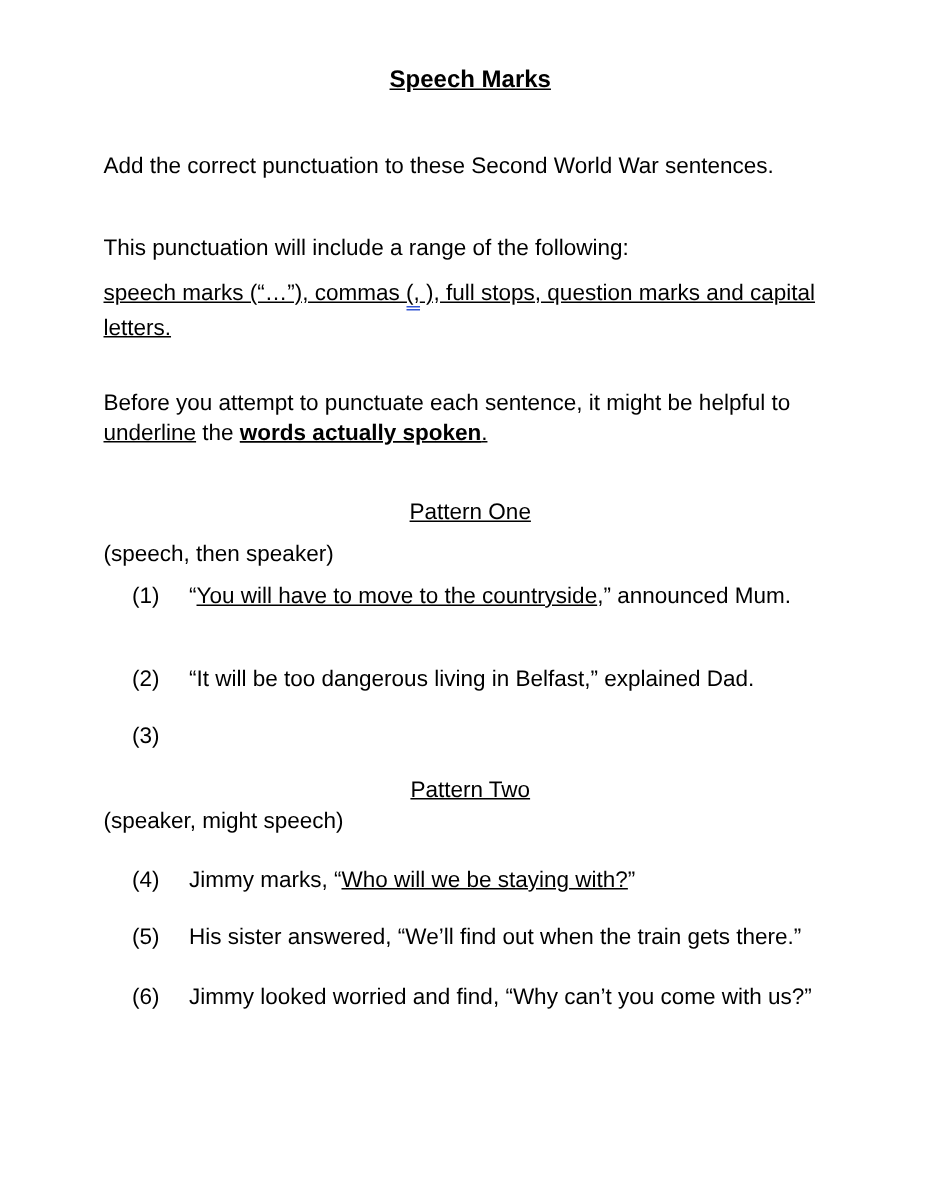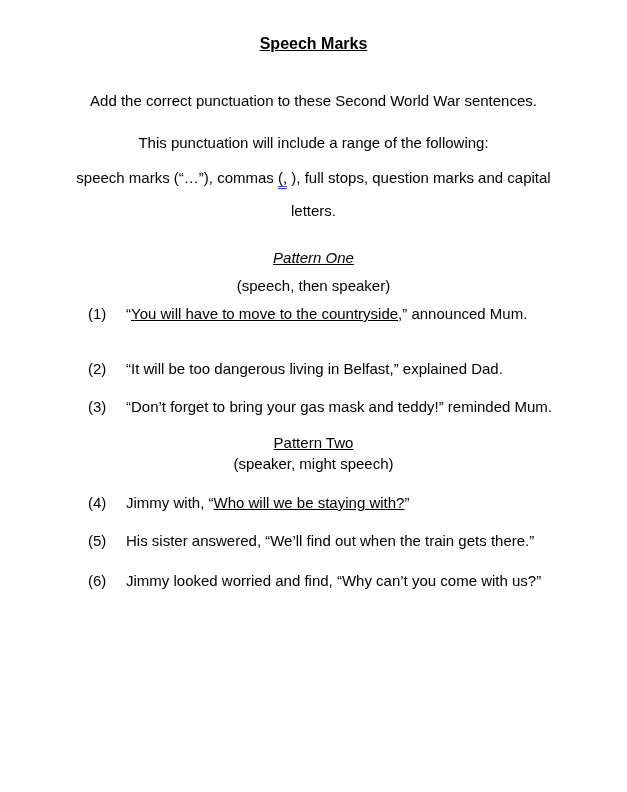--- a/index.html
+++ b/index.html
@@ -5,41 +5,41 @@
   html, body { margin: 0; padding: 0; background: #ffffff; }
   .page {
     width: 627px;
     height: 792px;
     background: #ffffff;
     color: #000000;
     font-family: "Liberation Sans", sans-serif;
     font-size: 15px;
     line-height: 20px;
     box-sizing: border-box;
-    padding: 6px 69px;
+    padding: 16px 69px;
     overflow: hidden;
   }
-  .center { text-align: center; }
+  .center { text-align: left; }
   p, h1, h2 { margin: 0; padding: 0; font-weight: normal; }
 
   .title {
     font-size: 16px;
     font-weight: bold;
     text-decoration: underline;
     text-align: center;
     margin-top: 28px;
   }
   .p-add    { margin-top: 37px; }
-  .p-this   { margin-top: 22px; }
-  .p-speech { margin-top: 8px;  line-height: 33px; }
+  .p-this   { margin-top: 35px; }
+  .p-speech { margin-top: 8px;  line-height: 23px; text-decoration: underline; }
   .p-before { margin-top: 29px; line-height: 20px; }
 
   .h-pattern { font-size: 15px; text-align: center; }
   .h-pattern .hu { text-decoration: underline; }
-  .h-one { margin-top: 21px; font-style: italic; }
+  .h-one { margin-top: 33px; }
   .p-sub1 { margin-top: 8px; }
   .h-two { margin-top: 17px; }
   .p-sub2 { margin-top: 1px; }
 
   .u  { text-decoration: underline; }
   .bu { font-weight: bold; text-decoration: underline; }
 
   .marked {
     border-bottom: 3px double #3355d4;
     padding-bottom: 0px;
@@ -66,45 +66,45 @@
 <div class="page">
 
   <h1 class="title">Speech Marks</h1>
 
   <p class="center p-add">Add the correct punctuation to these Second World War sentences.</p>
 
   <p class="center p-this">This punctuation will include a range of the following:</p>
 
   <p class="center p-speech"><span>speech marks (“…”), commas </span><span class="marked">(,</span><span> ), full stops, question marks and capital letters.</span></p>
 
+  <p class="center p-before"><span>Before you attempt to punctuate each sentence, it might be helpful to </span><span class="u">underline</span><span> the </span><span class="u"><span class="bu">words actually spoken</span><span>.</span></span></p>
 
   <h2 class="h-pattern h-one"><span class="hu">Pattern One</span></h2>
   <p class="center p-sub1">(speech, then speaker)</p>
 
   <div class="item item-1">
     <span class="num">(1)</span>
     <span class="text"><span>“</span><span class="u">You will have to move to the countryside</span><span>,” announced Mum.</span></span>
   </div>
 
   <div class="item item-2">
     <span class="num">(2)</span>
     <span class="text"><span>“It will be too dangerous living in Belfast,” explained Dad.</span><span class="u"></span><span></span></span>
   </div>
 
   <div class="item item-3">
     <span class="num">(3)</span>
-    <span class="text"><span>“Don’t forget to bring your gas mask and teddy!” reminded Mum.</span><span class="u"></span><span></span></span>
   </div>
 
   <h2 class="h-pattern h-two"><span class="hu">Pattern Two</span></h2>
   <p class="center p-sub2">(speaker, might speech)</p>
 
   <div class="item item-4">
     <span class="num">(4)</span>
-    <span class="text"><span>Jimmy with, “</span><span class="u">Who will we be staying with?</span><span>”</span></span>
+    <span class="text"><span>Jimmy marks, “</span><span class="u">Who will we be staying with?</span><span>”</span></span>
   </div>
 
   <div class="item item-5">
     <span class="num">(5)</span>
     <span class="text"><span>His sister answered, “We’ll find out when the train gets there.”</span><span class="u"></span><span></span></span>
   </div>
 
   <div class="item item-6">
     <span class="num">(6)</span>
     <span class="text"><span>Jimmy looked worried and find, “Why can’t you come with us?”</span><span class="u"></span><span></span></span>

